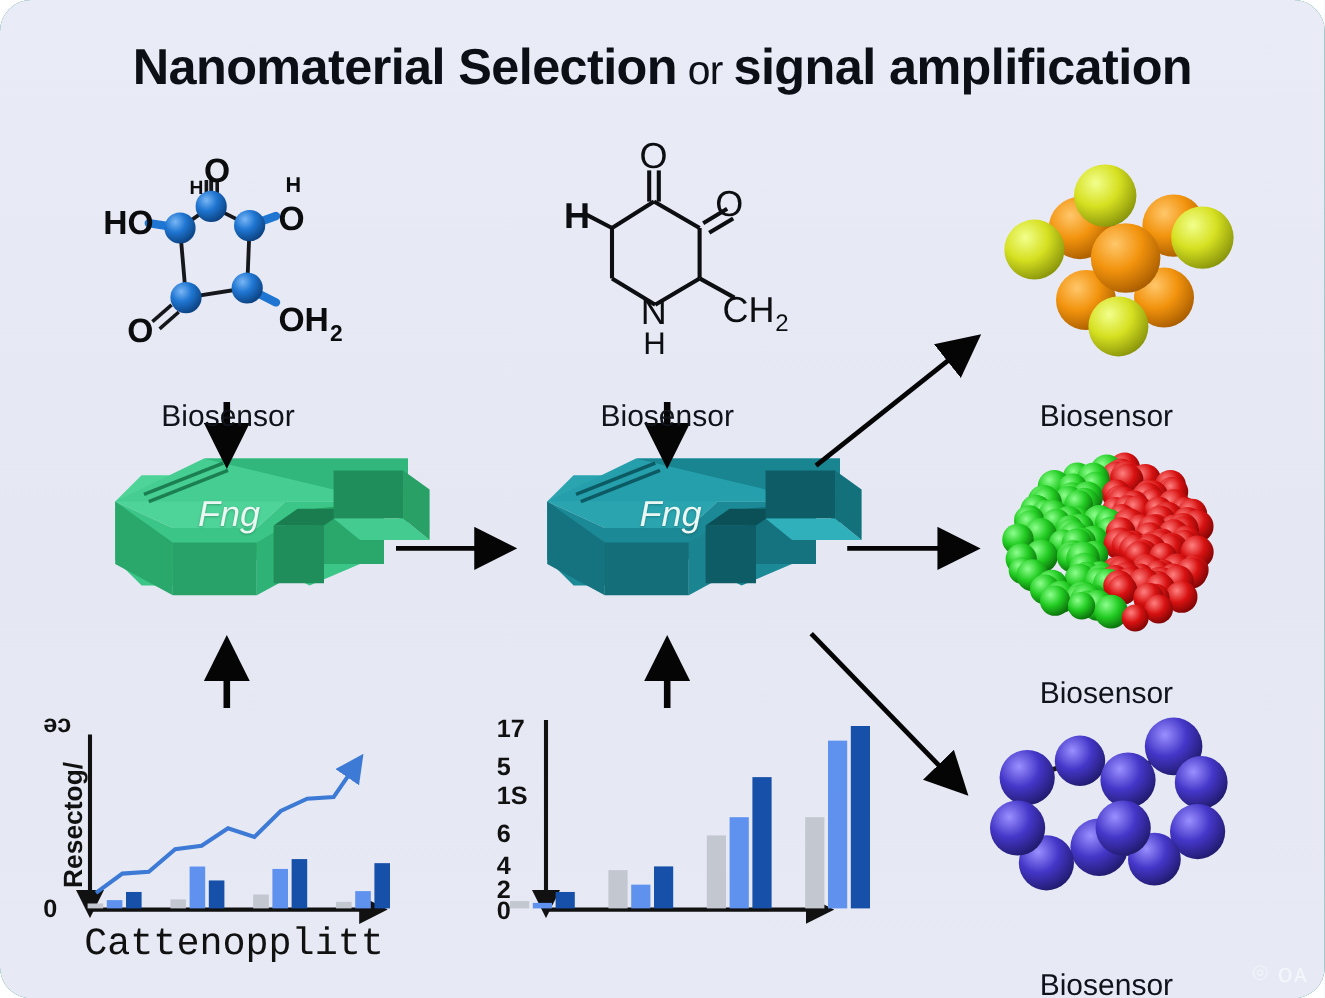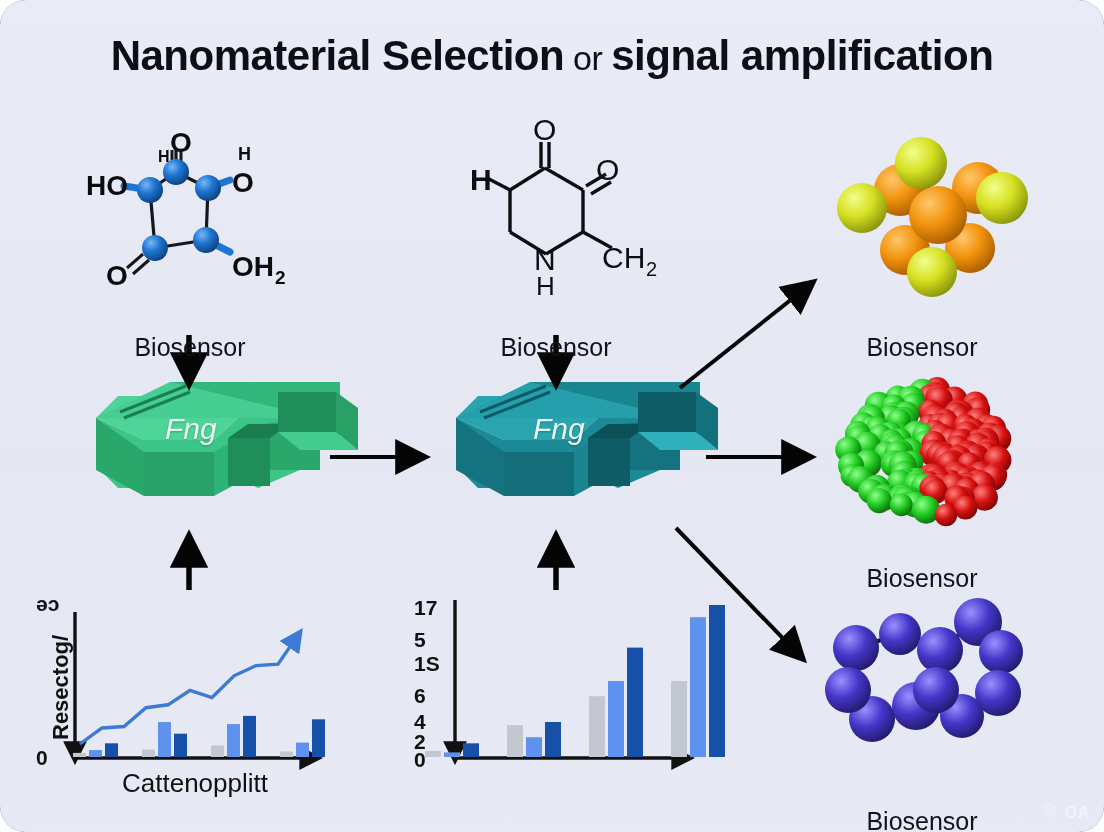--- a/index.html
+++ b/index.html
@@ -40,21 +40,21 @@
     position:absolute;color:#eaf7f3;font-size:30px;font-weight:500;
     text-shadow:0 1px 2px rgba(0,0,0,.25);
     font-style:italic;
   }
   .ylabel{
     position:absolute;font-size:22px;color:#111;font-weight:600;
     transform-origin:left top;transform:rotate(-90deg);white-space:nowrap;
   }
   .ytick{position:absolute;font-size:21px;color:#111;font-weight:600;text-align:left;}
   .xlabel{
-    position:absolute;font-size:26px;color:#111;white-space:nowrap;text-align:center;
+    position:absolute;font-size:32px;color:#111;white-space:nowrap;text-align:center;font-family:Liberation Mono, monospace;
   }
 
   .wm{
     position:absolute;right:14px;bottom:8px;
     font-size:22px;color:rgba(255,255,255,.55);letter-spacing:1px;
     font-family:"Liberation Sans",sans-serif;
   }
 </style>
 </head>
 <body>

